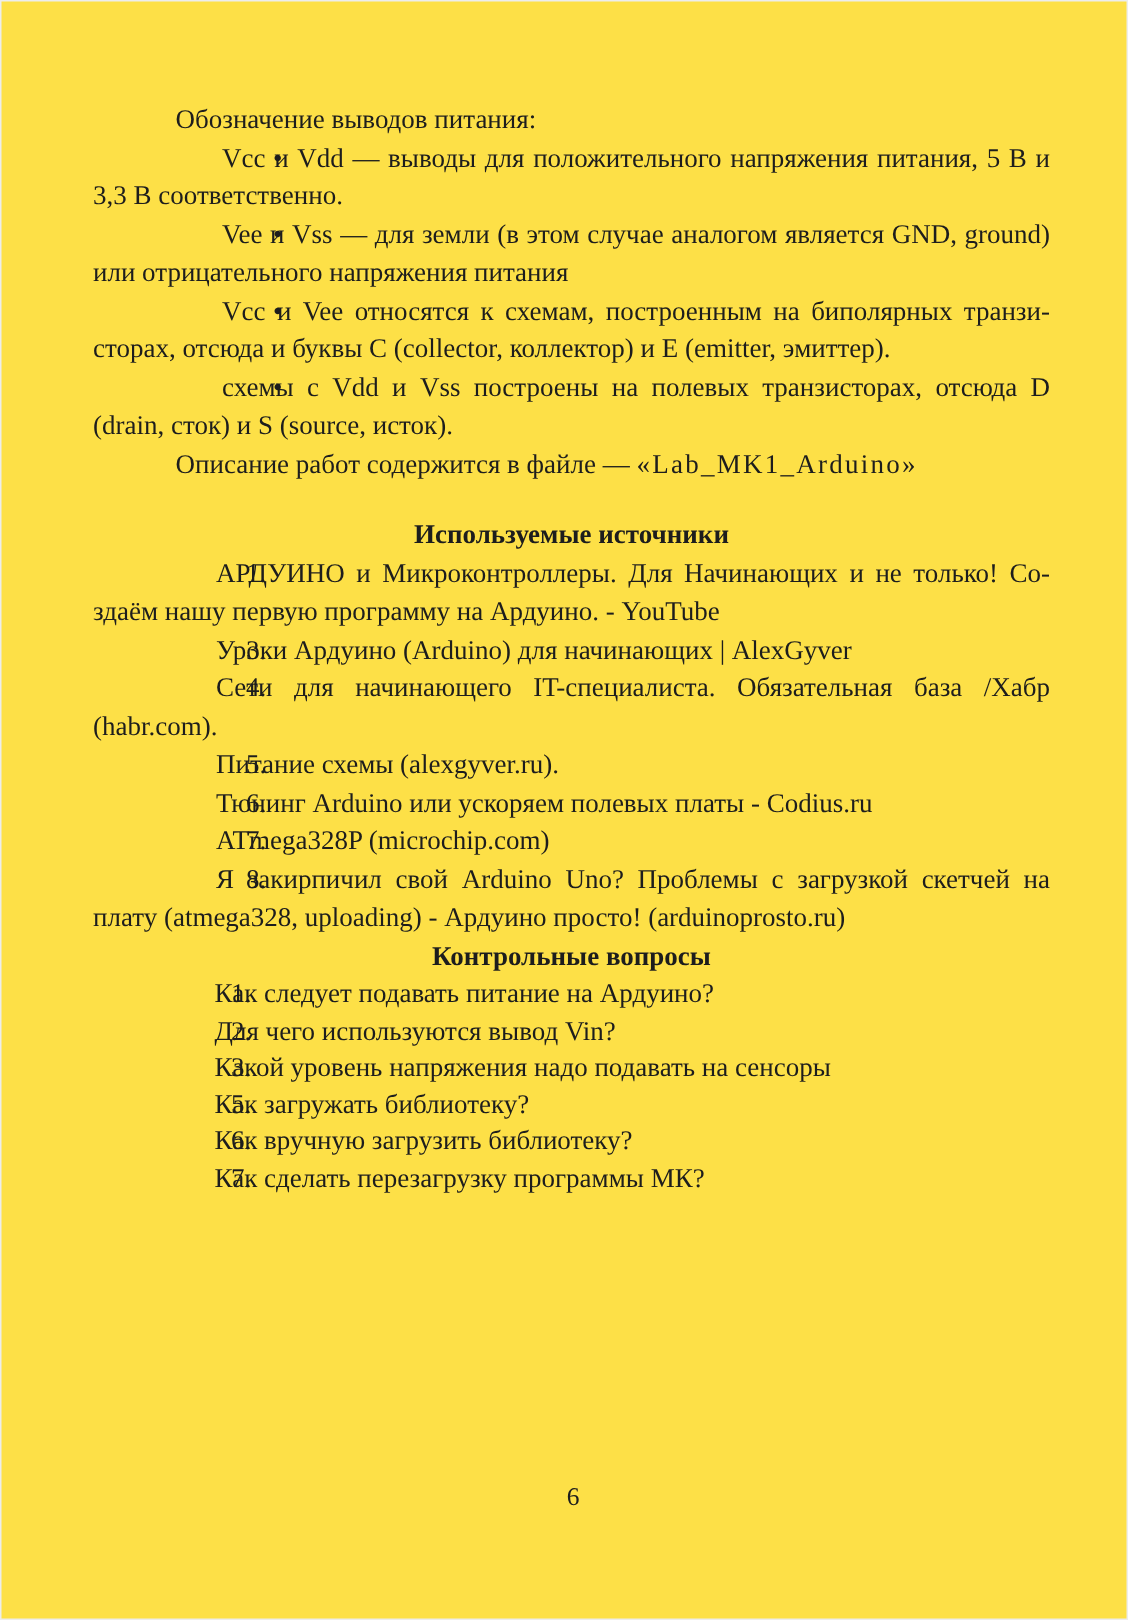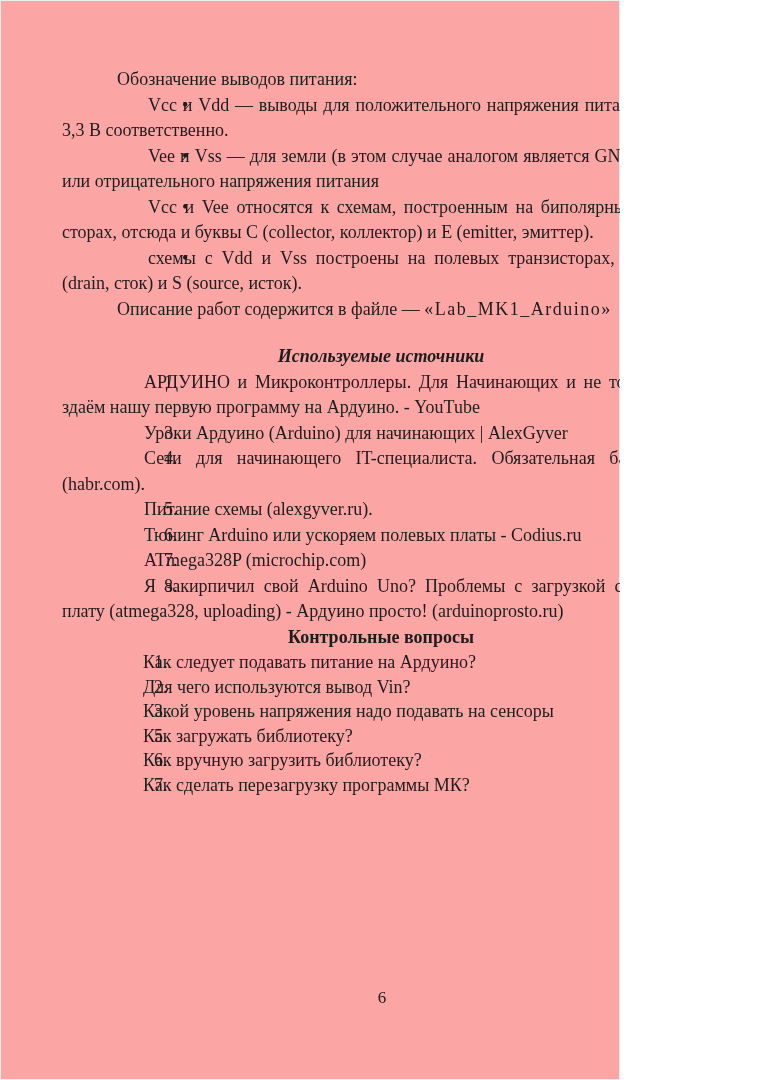--- a/index.html
+++ b/index.html
@@ -1,20 +1,20 @@
 <!DOCTYPE html>
 <html lang="ru"><head>
 <meta charset="utf-8">
 <style>
   html, body { margin: 0; padding: 0; background: #ffffff; }
   .page {
     position: relative;
-    width: 620px;
+    width: 752px;
     height: 1080px;
-    background: #fca5a5;
+    background: #fde047;
     box-shadow: inset 0 0 0 1px #ededed;
     font-family: "Liberation Serif", "DejaVu Serif", serif;
     font-size: 18px;
     line-height: 25.5px;
     color: #1d1d1d;
     overflow: hidden;
   }
   .content {
     position: absolute;
     left: 62px;
@@ -30,21 +30,21 @@
   .src .marker { width: 31px; }
   .q p { text-indent: 46px; line-height: 24.5px; }
   .q .marker { width: 35px; }
   h2 {
     font-size: 18px;
     line-height: 25.5px;
     font-weight: bold;
     text-align: center;
     margin: 0;
   }
-  .h-src { margin-top: 22px; font-style: italic; }
+  .h-src { margin-top: 22px; }
   .h-q { }
   .file-name { font-weight: normal; letter-spacing: 1.5px; }
   .footer {
     position: absolute;
     top: 985px;
     left: 0;
     width: 764px;
     text-align: center;
     font-size: 17px;
     line-height: 25px;

